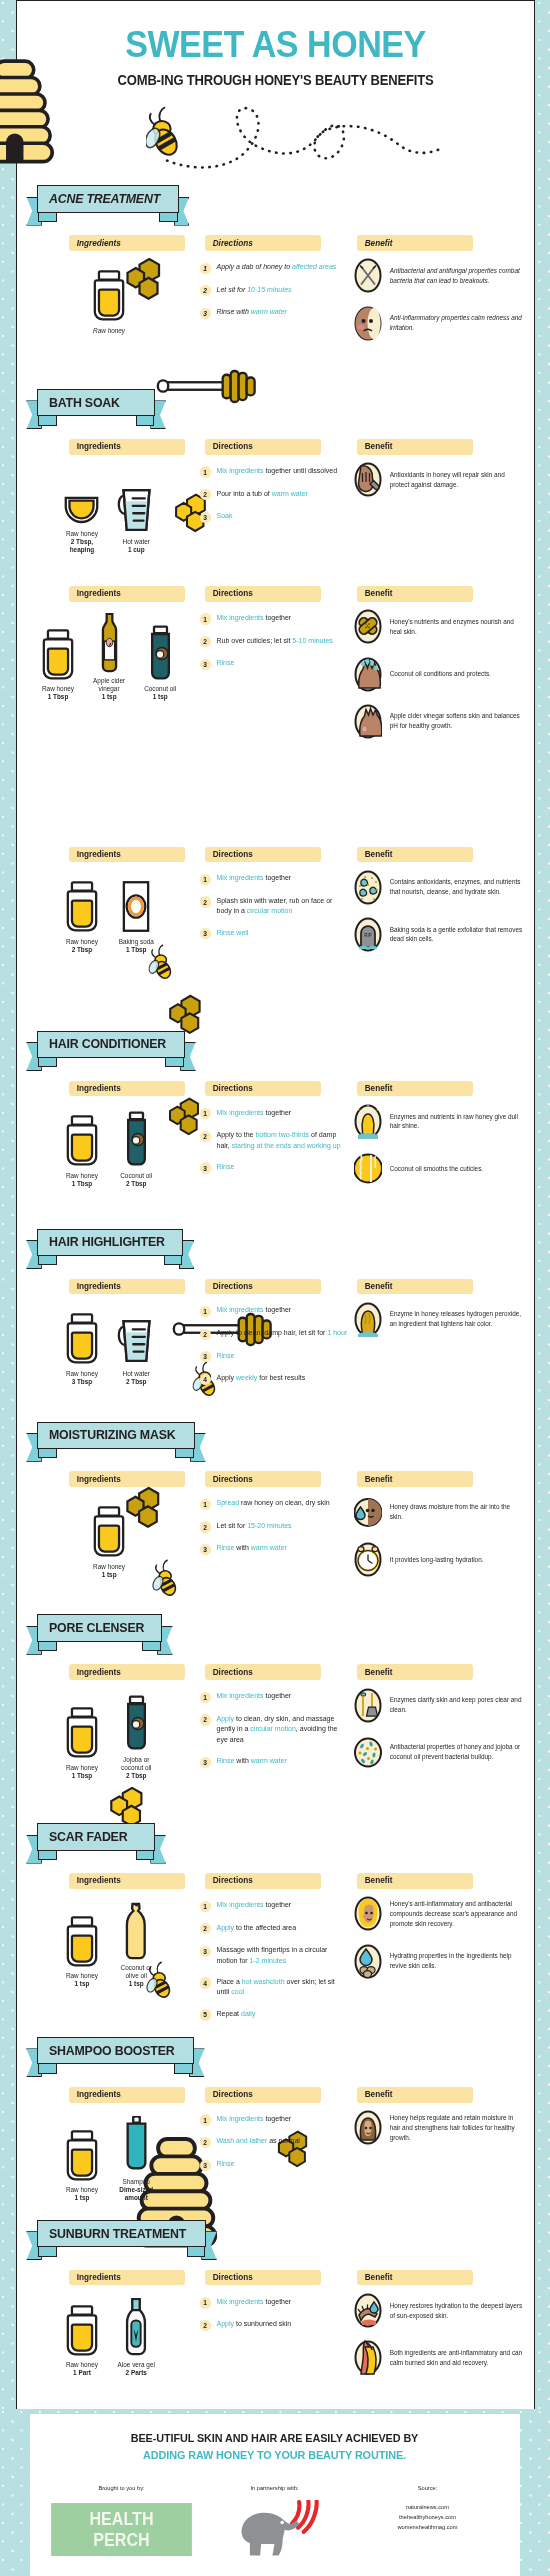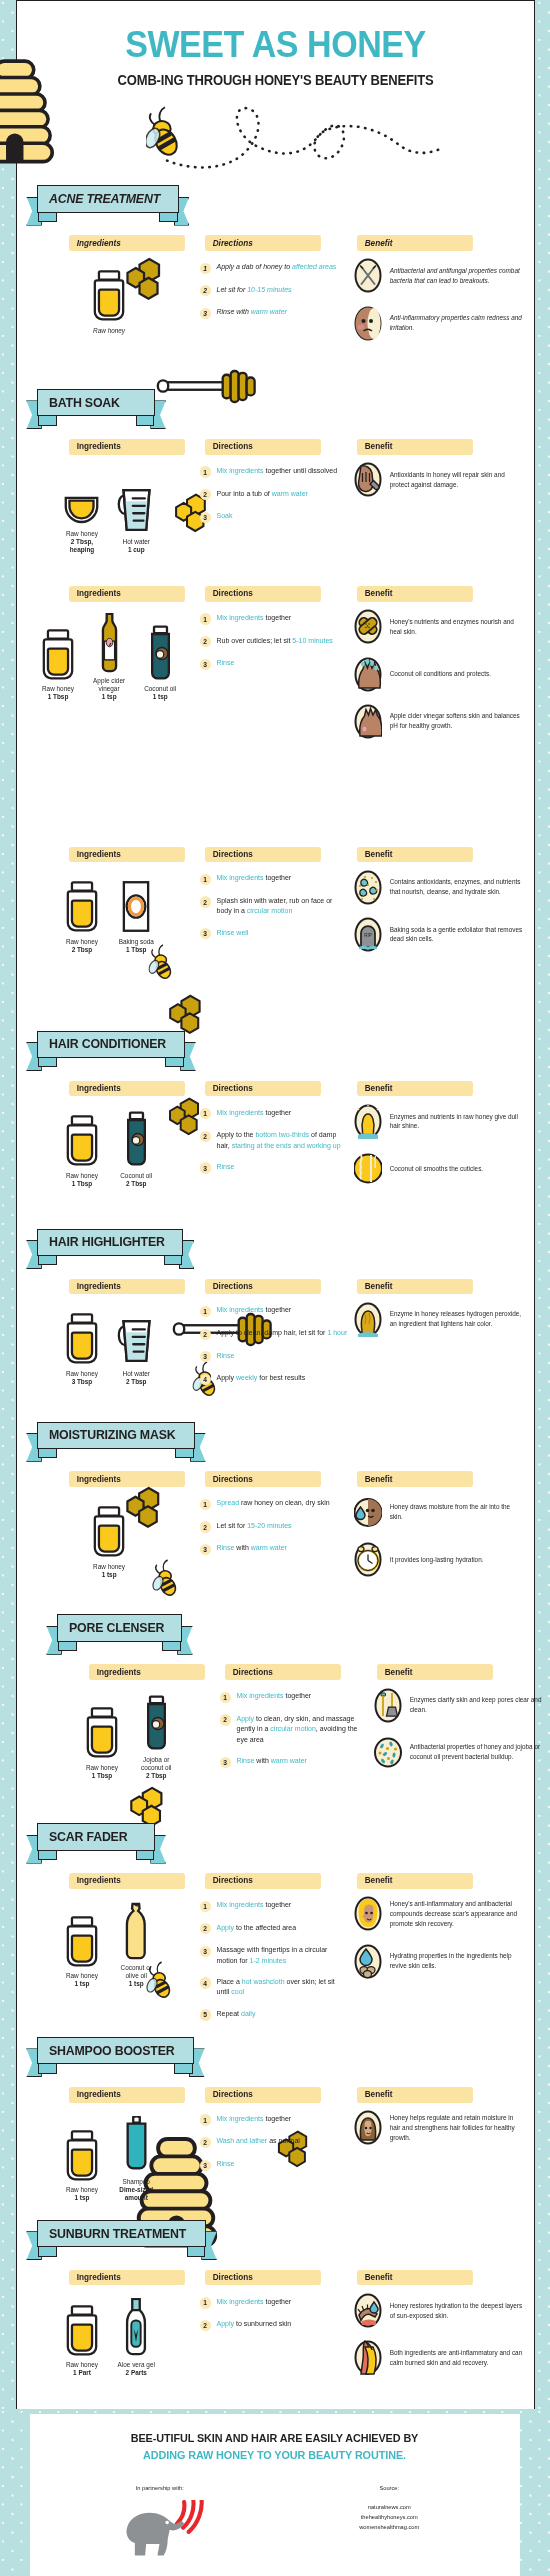--- a/index.html
+++ b/index.html
@@ -1018,21 +1018,21 @@
                   <path d="M28 37 v-12 M28 37 l9 6" stroke="#231f20" stroke-width="2.5"></path>
                   <ellipse cx="14" cy="14" rx="6" ry="5" fill="#fbe089" stroke="#231f20" stroke-width="2.5"></ellipse>
                   <ellipse cx="42" cy="14" rx="6" ry="5" fill="#fbe089" stroke="#231f20" stroke-width="2.5"></ellipse>
                 </svg>
               </div>
       <div class="ben-txt">It provides long-lasting hydration.</div>
     </div>
           </div>
     </div>
   </div>
-      <div class="section" style="min-height:191px;padding-left:20px;">
+      <div class="section" style="min-height:191px;">
     <div class="ribbon">
       <div class="ribbon-tail-l"></div>
       <div class="ribbon-tail-r"></div>
       <div class="ribbon-body">
         <span class="ribbon-label">PORE CLENSER</span>
       </div>
       <div class="ribbon-legs">
         <div class="leg l"></div>
         <div class="leg r"></div>
       </div>
@@ -1413,20 +1413,24 @@
   </div>
     </div>
 
   <div class="footer-band">
     <div class="footer-card">
       <div class="foot-l1">BEE-UTIFUL SKIN AND HAIR ARE EASILY ACHIEVED BY</div>
       <div class="foot-l2">ADDING RAW HONEY TO YOUR BEAUTY ROUTINE.</div>
 
       <div class="credits">
 
+        <div class="credit">
+          <div class="credit-lbl">Brought to you by:</div>
+          <div class="hp-logo">HEALTH PERCH</div>
+        </div>
 
         <div class="credit">
           <div class="credit-lbl">In partnership with:</div>
           <div style="height:56px;display:flex;align-items:flex-end;justify-content:center;">
             <svg viewBox="0 0 170 115" width="88" height="59">
               <g fill="none" stroke="#e8272c" stroke-width="8" stroke-linecap="round">
                 <path d="M118 46 C 130 34, 134 18, 132 4"></path>
                 <path d="M130 54 C 146 40, 152 18, 150 2"></path>
                 <path d="M141 62 C 160 46, 168 18, 166 0"></path>
               </g>

